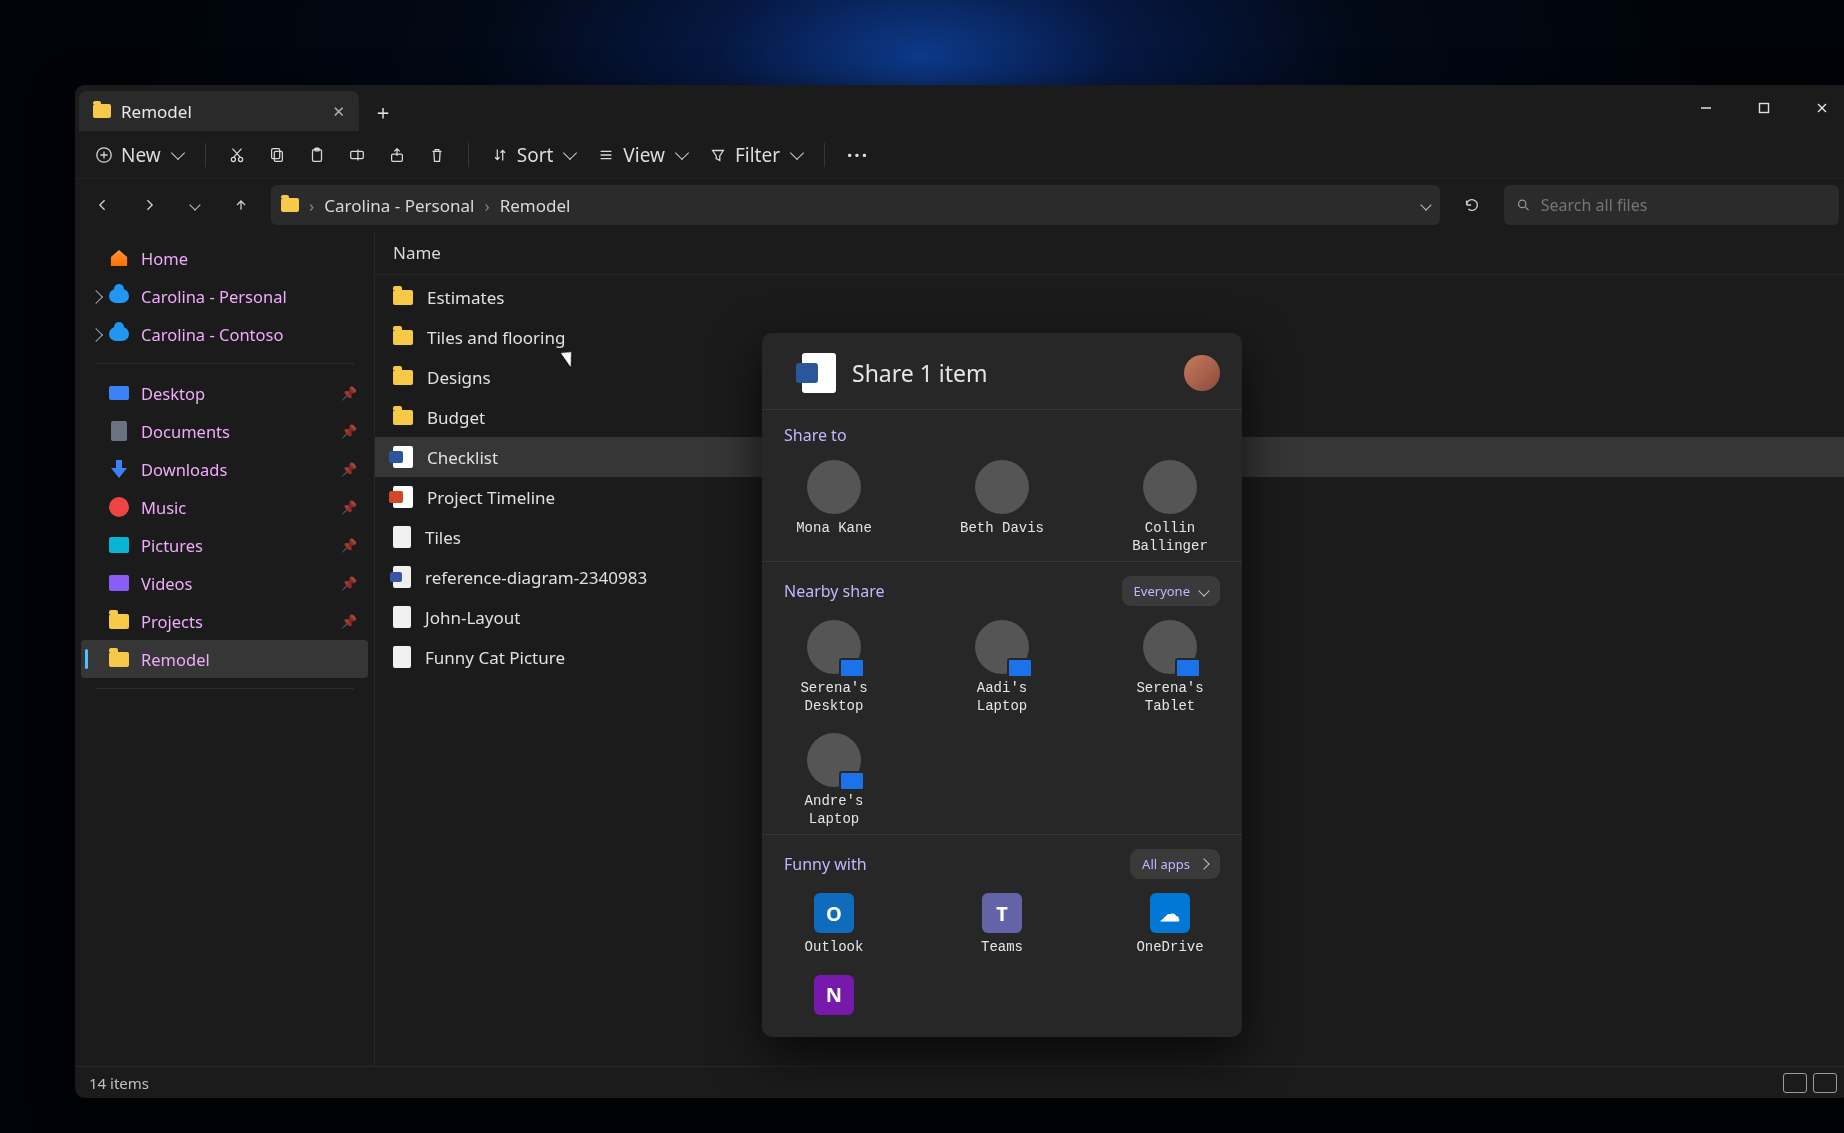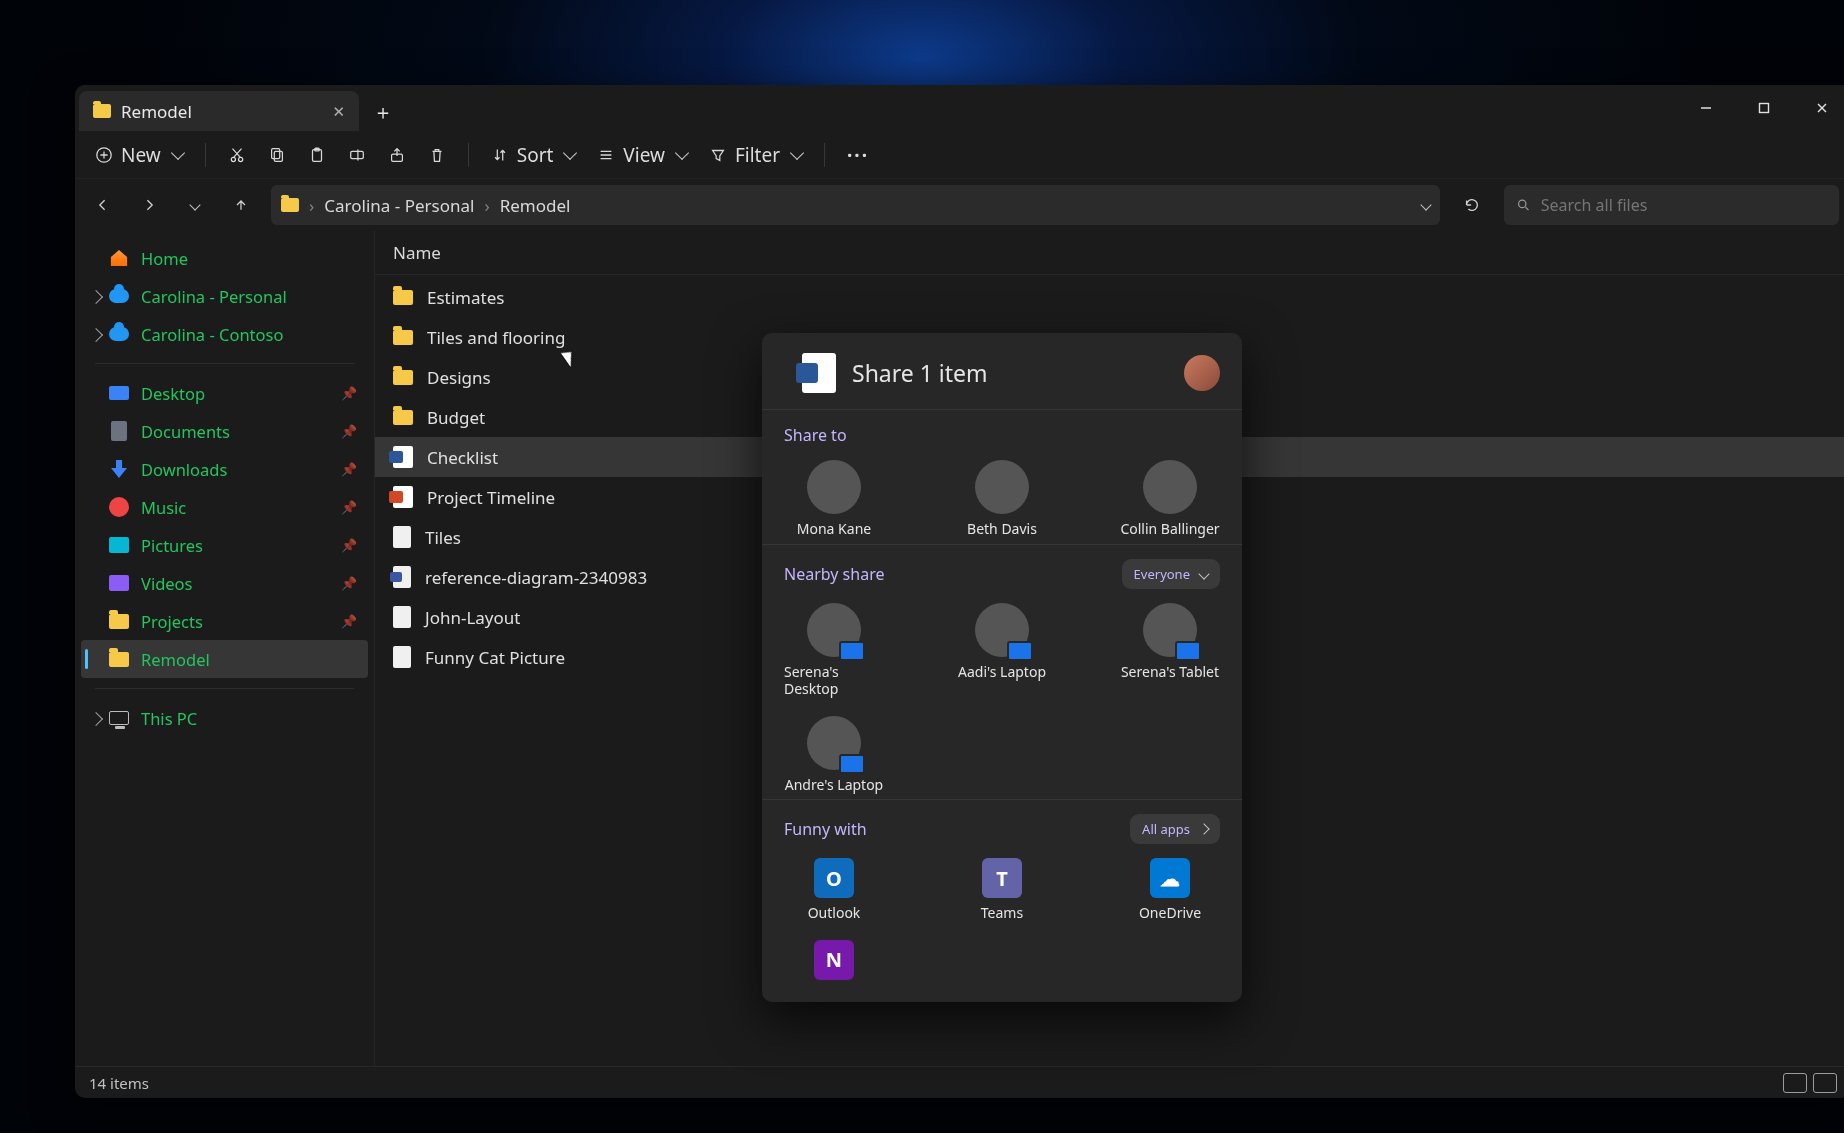--- a/index.html
+++ b/index.html
@@ -104,21 +104,21 @@
 
   
   .body { flex:1; display:flex; min-height:0; }
   .sidebar {
     width: 300px; border-right: 1px solid rgba(255,255,255,0.05);
     padding: 8px 6px; overflow-y:auto;
   }
   .side-item {
     display:flex; align-items:center; gap:12px;
     height: 38px; padding: 0 10px 0 28px;
-    border-radius: 4px; color:#22c55e; font-size:16.5px;
+    border-radius: 4px; color:#f0abfc; font-size:16.5px;
     position:relative; cursor:pointer;
   }
   .side-item.selected { background:#363636; }
   .side-item.selected::before {
     content:""; position:absolute; left:4px; top:9px; bottom:9px; width:3px;
     background:#4cc2ff; border-radius:2px;
   }
   .side-exp { position:absolute; left:10px; width:10px; height:10px; border-right:1.4px solid #a0a0a0; border-bottom:1.4px solid #a0a0a0; transform:rotate(-45deg); top:15px;}
   .side-sep { height:1px; background:rgba(255,255,255,0.08); margin:10px 14px; }
   .pin { margin-left:auto; opacity:.55; font-size:13px; }
@@ -184,21 +184,21 @@
   .share-avatar { margin-left:auto; width:36px;height:36px;border-radius:50%;background:linear-gradient(135deg,#c97b5e,#8b4a3a);}
   .share-sec { padding: 14px 22px 6px 22px; border-top: 1px solid rgba(255,255,255,0.07);}
   .share-label { font-size:16px; color:#c4b5fd; margin-bottom:14px; display:flex; align-items:center;}
   .share-grid { display:flex; gap: 18px; justify-content:space-between; flex-wrap:wrap;}
   .share-target { width: 100px; display:flex; flex-direction:column; align-items:center; gap:6px; cursor:pointer;}
   .share-target .av { width:54px;height:54px;border-radius:50%;background:#555;position:relative;}
   .share-target .av.dev::after {
     content:""; position:absolute; right:-4px; bottom:-4px; width:22px;height:16px;
     background:#1a73e8; border-radius:3px; border:2px solid #272727;
   }
-  .share-target .nm { font-size:14px; line-height:1.25; }
+  .share-target .nm { font-size:14px; text-align:center; line-height:1.25;font-family:Liberation Mono, monospace; }
   .dropdown {
     margin-left:auto; background:#3a3a3a; border-radius:9px;
     padding:6px 12px; display:flex; align-items:center; gap:10px;
     font-size:13px; cursor:pointer;
   }
   .app-ic { width:40px;height:40px;border-radius:6px;display:flex;align-items:center;justify-content:center;}
   .app-outlook{background:#0f6cbd;}
   .app-teams{background:#6264a7;}
   .app-od{background:#0078d4;}
   .app-on{background:#7719aa;}
@@ -449,27 +449,20 @@
           <span>Projects</span>
           <span class="pin">📌</span>
         </div>
       <div class="side-item selected">
           <span class="ic">
             <span class="ic-folder"></span>
           </span>
           <span>Remodel</span>
         </div>
       <div class="side-sep"></div>
-      <div class="side-item">
-          <span class="side-exp"></span>
-          <span class="ic">
-            <span class="ic-pc"></span>
-          </span>
-          <span>This PC</span>
-        </div>
     </div>
 
     <div class="content">
       <div class="col-header">
           <span>Name</span>
         </div>
       <div class="list">
         <div class="row">
             <span class="ic-folder"></span>
             <span>Estimates</span>

